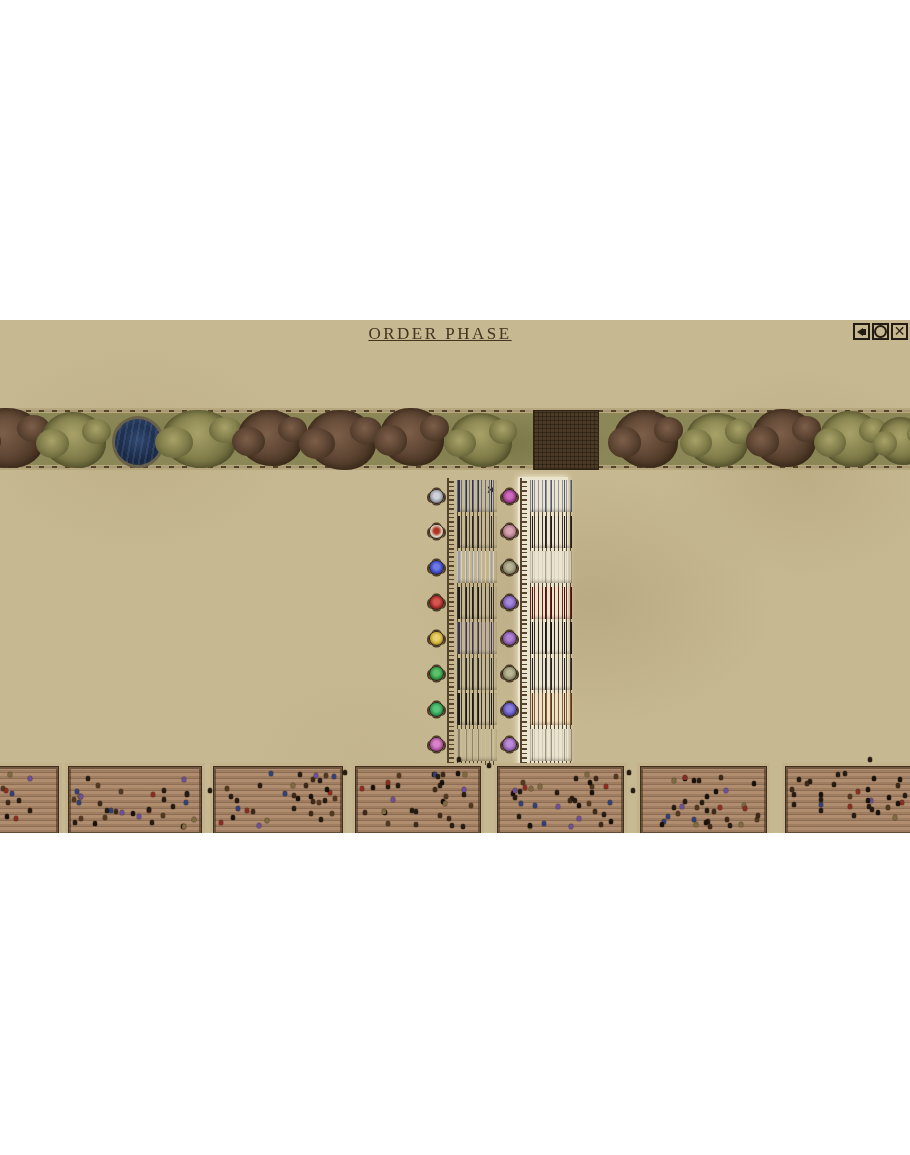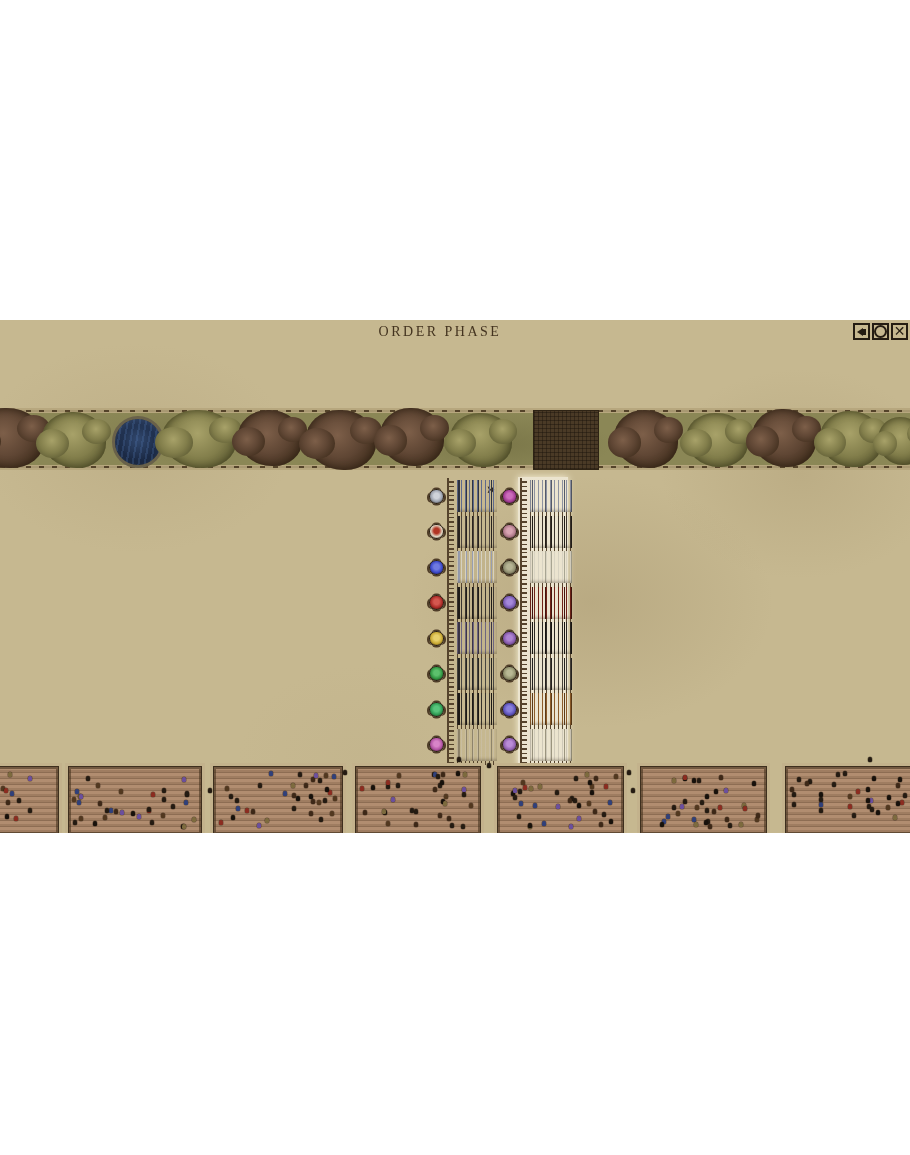--- a/index.html
+++ b/index.html
@@ -7,21 +7,21 @@
          font-family:"Liberation Serif",serif;}
   .game{position:absolute;left:0;top:320px;width:910px;height:513px;overflow:hidden;
         background:
           radial-gradient(220px 150px at 15% 25%, rgba(178,162,122,.35), transparent 70%),
           radial-gradient(260px 180px at 65% 55%, rgba(152,134,96,.28), transparent 70%),
           radial-gradient(180px 130px at 40% 85%, rgba(190,175,136,.35), transparent 70%),
           radial-gradient(200px 150px at 88% 30%, rgba(165,148,108,.3), transparent 70%),
           #c6b890;}
   
   .phase-title{position:absolute;top:4px;left:0;width:880px;text-align:center;
-        font-size:14px;letter-spacing:2.5px;color:#43331f;font-weight:500;}
+        font-size:17px;letter-spacing:2.5px;color:#43331f;font-weight:500;text-decoration:underline;}
   .hud-buttons{position:absolute;top:3px;right:2px;display:flex;gap:2px;}
   .hud-btn{width:17px;height:17px;border:2px solid #241c12;background:transparent;
         display:flex;align-items:center;justify-content:center;color:#241c12;padding:0;cursor:pointer;}
   .icon-speaker{display:flex;align-items:center;}
   .icon-speaker .cone{width:0;height:0;border-top:4px solid transparent;border-bottom:4px solid transparent;
         border-right:6px solid #241c12;}
   .icon-speaker .box{width:3px;height:6px;background:#241c12;}
   .icon-circle{width:9px;height:9px;border:2px solid #241c12;border-radius:50%;}
   .icon-close{font-family:"DejaVu Sans",sans-serif;font-size:14px;font-weight:bold;line-height:13px;}
   

